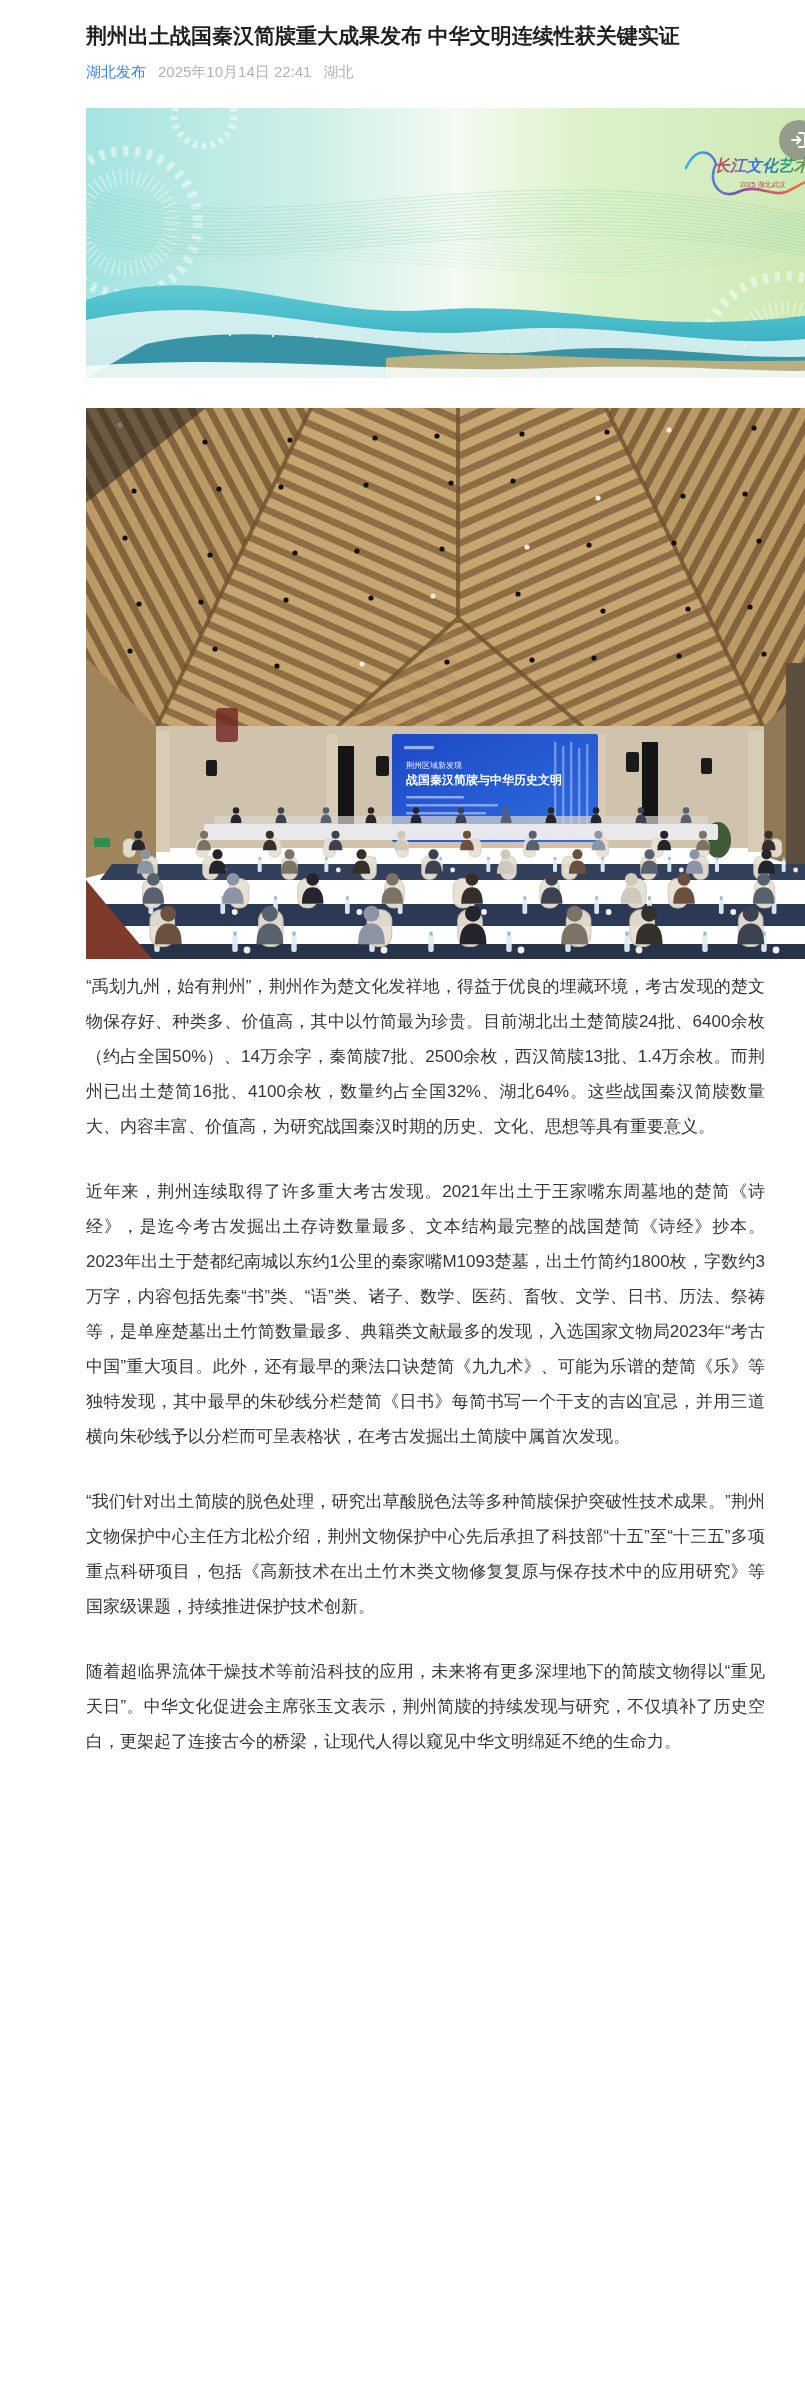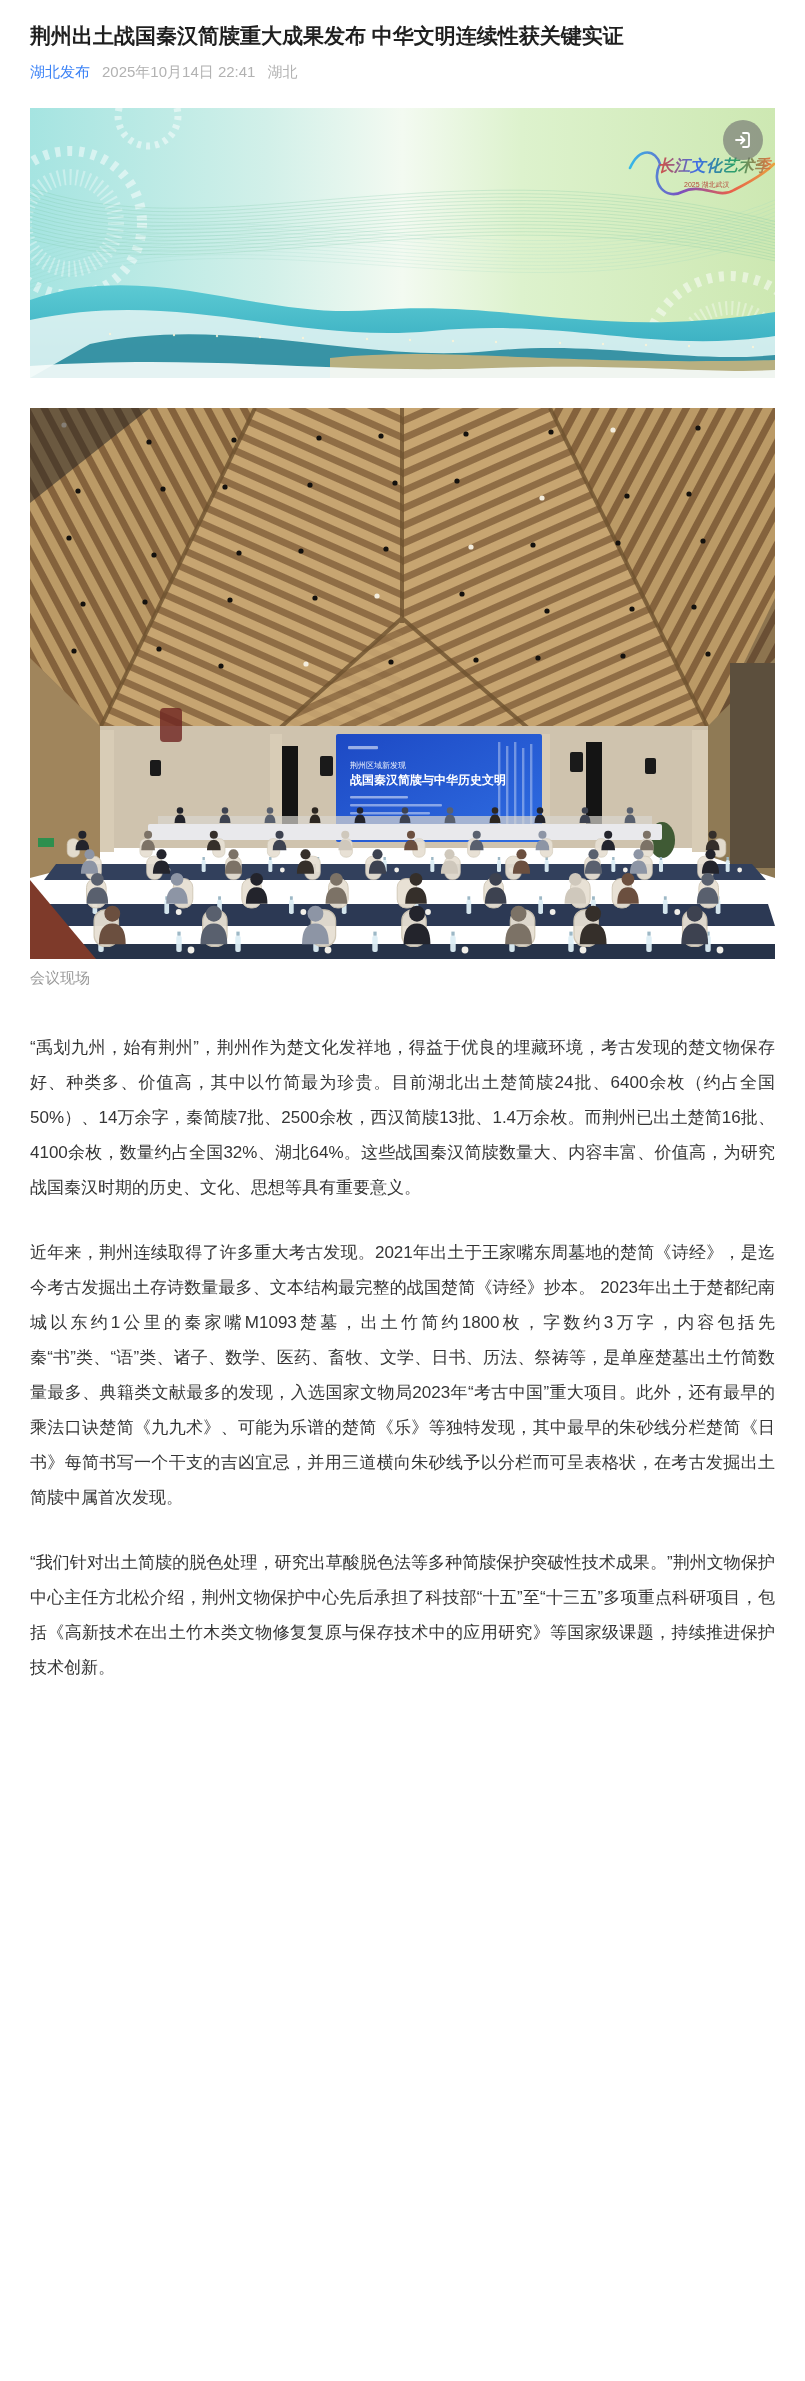--- a/index.html
+++ b/index.html
@@ -2,21 +2,21 @@
 <html><head>
 <meta charset="utf-8">
 <style>
   * { box-sizing: border-box; margin: 0; padding: 0; }
   html,body { background:#ffffff; }
   body {
     width: 805px;
     font-family: "Liberation Sans", "DejaVu Sans", sans-serif;
     color: #333;
   }
-  .page { padding: 20px 30px 30px; }
+  .page { padding: 20px 40px 30px; margin-left: 46px; }
   h1.title {
     font-size: 21px;
     line-height: 31px;
     font-weight: bold;
     color: #1f1f1f;
     margin-bottom: 12px;
   }
   .meta { font-size: 15px; margin-bottom: 26px; display:flex; gap:12px; align-items:center; }
   .meta .account { color:#3b82f6; font-weight: 400; cursor:pointer;text-align:right; }
   .meta .time, .meta .loc { color:#b2b2b2; }
@@ -450,19 +450,19 @@
           <use href="#person" transform="translate(387 524) scale(1.22)" style="color: rgb(35, 36, 44);"></use>
           <use href="#chair" transform="translate(492.57142857142856 536) scale(1.22)" opacity="0.95"></use>
           <use href="#person" transform="translate(488.57142857142856 524) scale(1.22)" style="color: rgb(124, 114, 102);"></use>
           <use href="#chair" transform="translate(556.1428571428571 536) scale(1.22)" opacity="0.95"></use>
           <use href="#person" transform="translate(563.1428571428571 524) scale(1.22)" style="color: rgb(53, 47, 42);"></use>
           <use href="#chair" transform="translate(664.7142857142857 536) scale(1.22)" opacity="0.95"></use>
           <use href="#person" transform="translate(664.7142857142857 524) scale(1.22)" style="color: rgb(61, 66, 80);"></use>
         </g>
     </svg>
   </div>
-  <div class="caption">会议现场</div>
 
   <p class="para">“禹划九州，始有荆州”，荆州作为楚文化发祥地，得益于优良的埋藏环境，考古发现的楚文物保存好、种类多、价值高，其中以竹简最为珍贵。目前湖北出土楚简牍24批、6400余枚（约占全国50%）、14万余字，秦简牍7批、2500余枚，西汉简牍13批、1.4万余枚。而荆州已出土楚简16批、4100余枚，数量约占全国32%、湖北64%。这些战国秦汉简牍数量大、内容丰富、价值高，为研究战国秦汉时期的历史、文化、思想等具有重要意义。</p>
   <p class="para">近年来，荆州连续取得了许多重大考古发现。2021年出土于王家嘴东周墓地的楚简《诗经》，是迄今考古发掘出土存诗数量最多、文本结构最完整的战国楚简《诗经》抄本。 2023年出土于楚都纪南城以东约1公里的秦家嘴M1093楚墓，出土竹简约1800枚，字数约3万字，内容包括先秦“书”类、“语”类、诸子、数学、医药、畜牧、文学、日书、历法、祭祷等，是单座楚墓出土竹简数量最多、典籍类文献最多的发现，入选国家文物局2023年“考古中国”重大项目。此外，还有最早的乘法口诀楚简《九九术》、可能为乐谱的楚简《乐》等独特发现，其中最早的朱砂线分栏楚简《日书》每简书写一个干支的吉凶宜忌，并用三道横向朱砂线予以分栏而可呈表格状，在考古发掘出土简牍中属首次发现。</p>
   <p class="para">“我们针对出土简牍的脱色处理，研究出草酸脱色法等多种简牍保护突破性技术成果。”荆州文物保护中心主任方北松介绍，荆州文物保护中心先后承担了科技部“十五”至“十三五”多项重点科研项目，包括《高新技术在出土竹木类文物修复复原与保存技术中的应用研究》等国家级课题，持续推进保护技术创新。</p>
+  <p class="para">随着超临界流体干燥技术等前沿科技的应用，未来将有更多深埋地下的简牍文物得以“重见天日”。中华文化促进会主席张玉文表示，荆州简牍的持续发现与研究，不仅填补了历史空白，更架起了连接古今的桥梁，让现代人得以窥见中华文明绵延不绝的生命力。</p>
 
 </div>
 
 </body></html>

